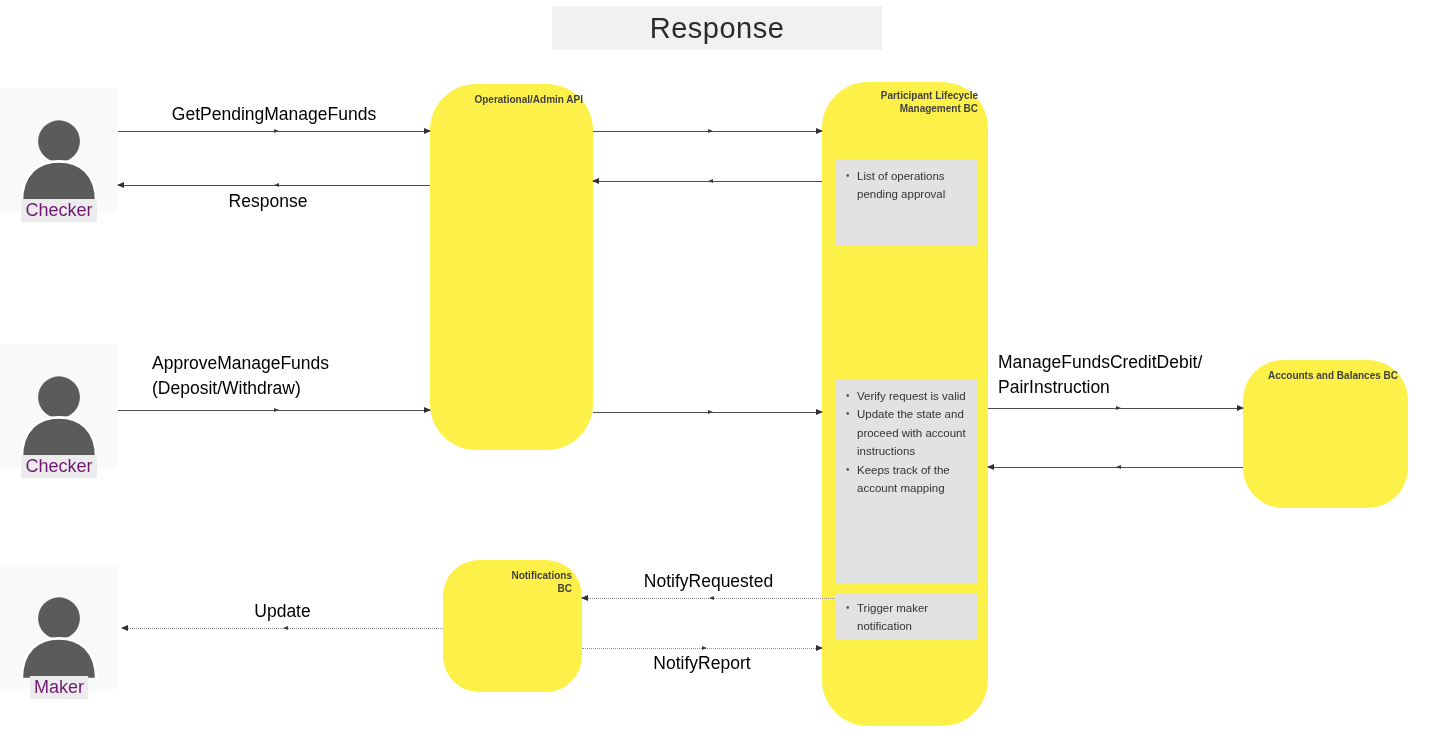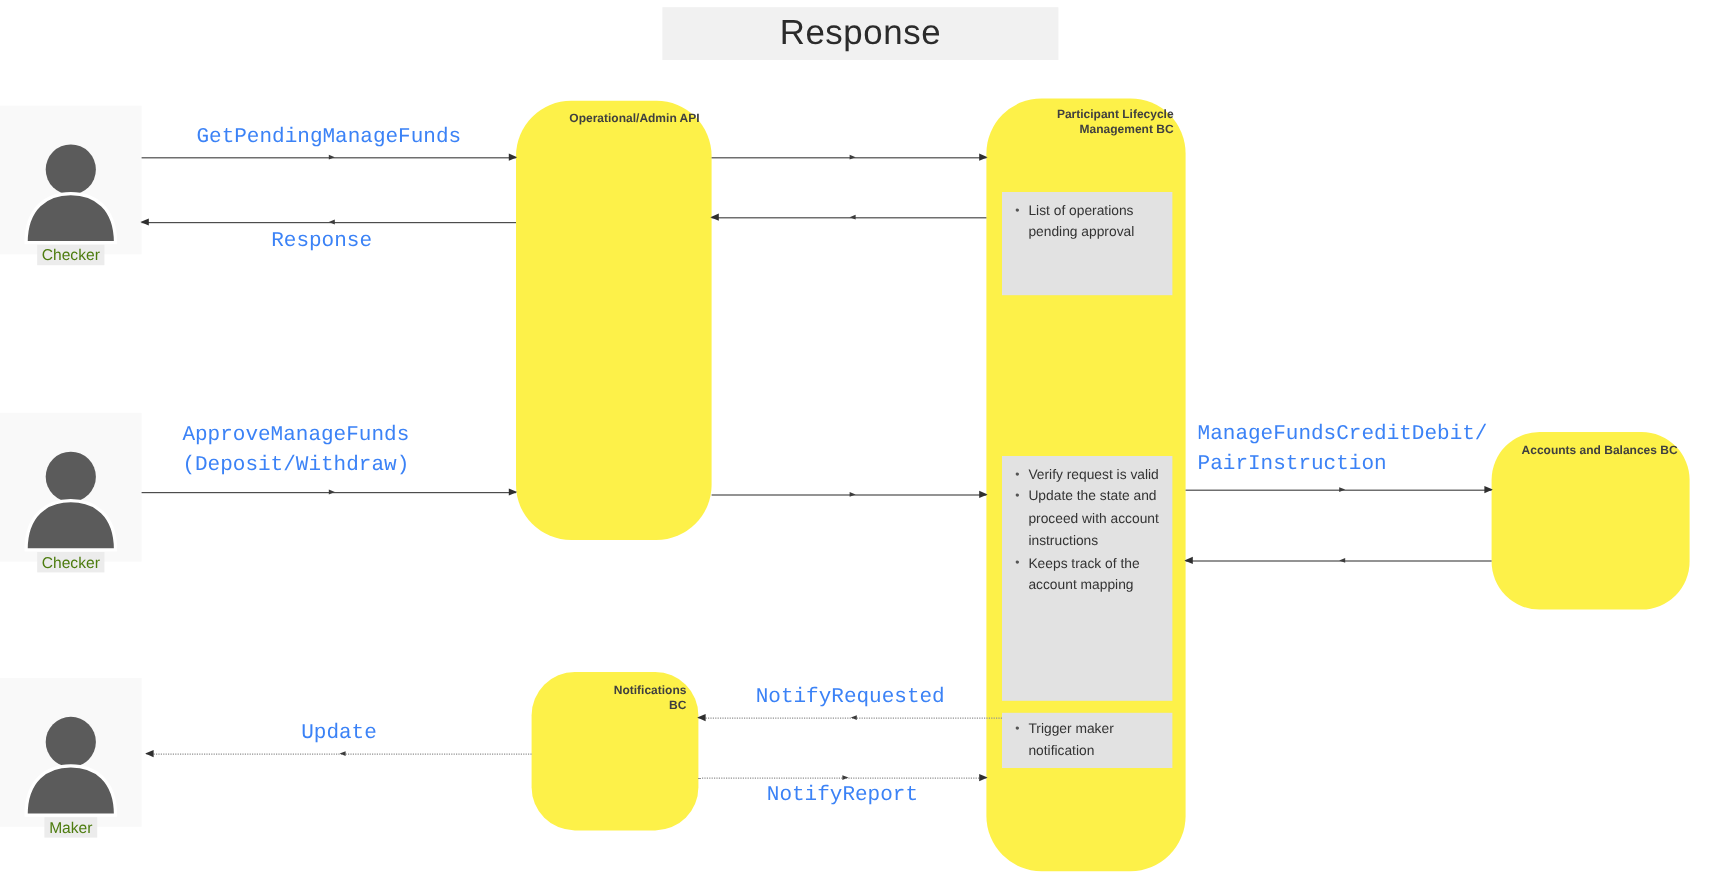--- a/index.html
+++ b/index.html
@@ -34,22 +34,22 @@
   }
   .actor svg { margin-top: 16px; }
   .actor-label {
     position: absolute;
     left: 0; right: 0; bottom: -10px;
     text-align: center;
   }
   .actor-label span {
     display: inline-block;
     background: #ececec;
-    font-size: 13px;
-    color: #4d7c0f;
+    font-size: 18px;
+    color: #701a75;
     padding: 1px 4px;
   }
 
   
   .ybox {
     position: absolute;
     background: #fdf149;
     border-radius: 46px;
   }
   .ybox .ybox-title {
@@ -107,24 +107,23 @@
     top: -3px;
     border-right: 5px solid #3c3c3c;
     border-top: 2.5px solid transparent;
     border-bottom: 2.5px solid transparent;
   }
 
   
   .msg {
     position: absolute;
     font-size: 17.5px;
-    color: #3b82f6;
+    color: #000000;
     white-space: pre-line;
     line-height: 1.45;
-    font-family: Liberation Mono, monospace;
   }
   .msg.center { text-align: center; }
 </style>
 </head>
 <body>
 
 <div class="canvas">
 
   <div class="title-bar">Response</div>
 

